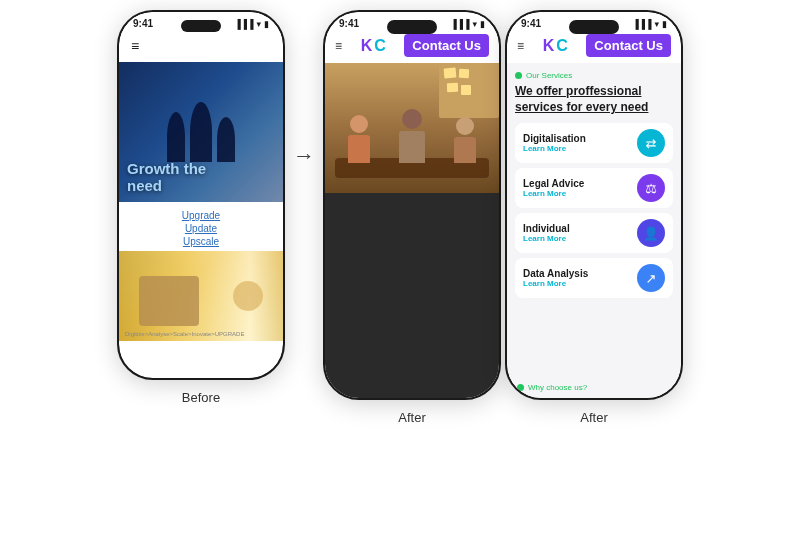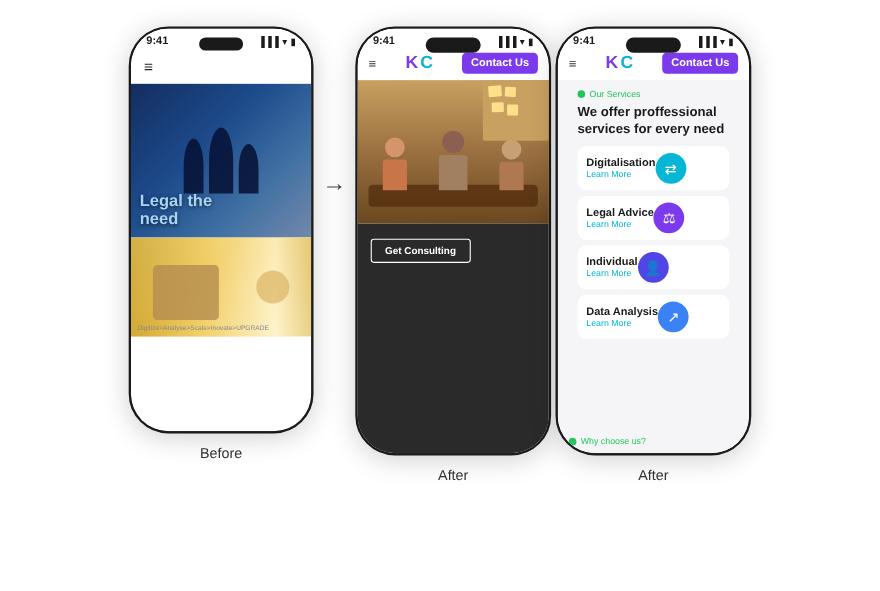--- a/index.html
+++ b/index.html
@@ -25,21 +25,20 @@
     }
 
     .phones-row {
       display: flex;
       flex-direction: row;
       align-items: flex-start;
       justify-content: center;
       gap: 4px;
       padding: 10px 10px 0 10px;
       flex: 1;
-      margin-top: 14px;
     }
 
     .phone-wrapper {
       display: flex;
       flex-direction: column;
       align-items: center;
       gap: 6px;
     }
 
     .phone-label {
@@ -266,21 +265,21 @@
     }
 
     .hamburger-icon {
       font-size: 12px;
       color: #333;
     }
 
     .contact-btn {
       background: #7c3aed;
       color: #fff;
-      font-size: 10px;
+      font-size: 13px;
       font-weight: 600;
       padding: 4px 8px;
       border-radius: 4px;
       border: none;
     }
 
     .phone2-hero-img {
       width: 100%;
       height: 130px;
       background: linear-gradient(135deg, #d4a855 0%, #c8956a 30%, #a0784a 60%, #7a5535 100%);
@@ -378,21 +377,21 @@
 
     .phone3-header {
       display: flex;
       align-items: center;
       justify-content: space-between;
       padding: 22px 10px 6px 10px;
       background: #fff;
     }
 
     .phone3-services {
-      padding: 8px 18px;
+      padding: 8px 8px;
       background: #f5f5f7;
     }
 
     .our-services-tag {
       display: flex;
       align-items: center;
       gap: 4px;
       margin-bottom: 4px;
     }
 
@@ -408,43 +407,45 @@
       color: #22c55e;
       font-weight: 500;
     }
 
     .services-headline {
       font-size: 12px;
       font-weight: 800;
       color: #1a1a1a;
       line-height: 1.3;
       margin-bottom: 8px;
+      text-decoration: underline;
     }
 
     .service-item {
       background: #fff;
       border-radius: 8px;
       padding: 6px 8px;
       margin-bottom: 5px;
       display: flex;
       align-items: center;
+      justify-content: space-between;
     }
 
     .service-info {}
 
     .service-name {
       font-size: 10px;
       font-weight: 700;
       color: #1a1a1a;
     }
 
     .service-learn {
       font-size: 8px;
       color: #06b6d4;
-      font-weight: 400;
+      font-weight: 700;
     }
 
     .service-icon {
       width: 28px;
       height: 28px;
       border-radius: 50%;
       display: flex;
       align-items: center;
       justify-content: center;
       font-size: 13px;
@@ -547,25 +548,30 @@
             <div class="phone1-hero">
               <div class="phone1-hero-overlay"></div>
 
               <div style="position:absolute;bottom:40px;left:50%;transform:translateX(-50%);display:flex;gap:5px;align-items:flex-end;">
                 <div style="width:18px;height:50px;background:rgba(5,15,50,0.85);border-radius:50% 50% 0 0;"></div>
                 <div style="width:22px;height:60px;background:rgba(5,15,50,0.85);border-radius:50% 50% 0 0;"></div>
                 <div style="width:18px;height:45px;background:rgba(5,15,50,0.85);border-radius:50% 50% 0 0;"></div>
               </div>
 
               <div class="phone1-hero-text" style="bottom:8px;left:8px;right:8px;position:absolute;font-size:15px;font-weight:900;color:#fff;text-shadow:0 1px 4px rgba(0,0,0,0.6);">
-                <span>Legal the</span><br>
+                <span>Growth the</span><br>
                 <span style="color:#a8d4f5;">need</span>
               </div>
             </div>
 
+            <div class="phone1-links">
+              <span class="phone1-link">Upgrade</span>
+              <span class="phone1-link">Update</span>
+              <span class="phone1-link">Upscale</span>
+            </div>
 
             <div class="phone1-hero2">
               <div class="phone1-desk-bg"></div>
 
               <div style="position:absolute;bottom:15px;left:20px;width:60px;height:50px;background:rgba(180,140,80,0.8);border-radius:4px;"></div>
               <div style="position:absolute;bottom:30px;right:20px;width:30px;height:30px;background:rgba(220,180,100,0.7);border-radius:50%;"></div>
               <div class="phone1-footer-text">Digitize&gt;Analyse&gt;Scale&gt;Inovate&gt;UPGRADE</div>
             </div>
 
           </div>
@@ -625,21 +631,20 @@
                   <div style="width:26px;height:32px;background:#a08060;border-radius:3px 3px 0 0;"></div>
                 </div>
                 <div style="display:flex;flex-direction:column;align-items:center;gap:2px;">
                   <div style="width:18px;height:18px;border-radius:50%;background:#c8a075;"></div>
                   <div style="width:22px;height:26px;background:#b07850;border-radius:3px 3px 0 0;"></div>
                 </div>
               </div>
             </div>
 
             <div class="phone2-content" style="flex:1;background:#2a2a2a;padding:14px 12px 10px 12px;">
-              <div class="phone2-cta">Get Consulting</div>
             </div>
 
           </div>
         </div>
       </div>
       <span class="phone-label after-label">After</span>
     </div>
 
     <div class="phone-wrapper">
       <div class="phone3">

